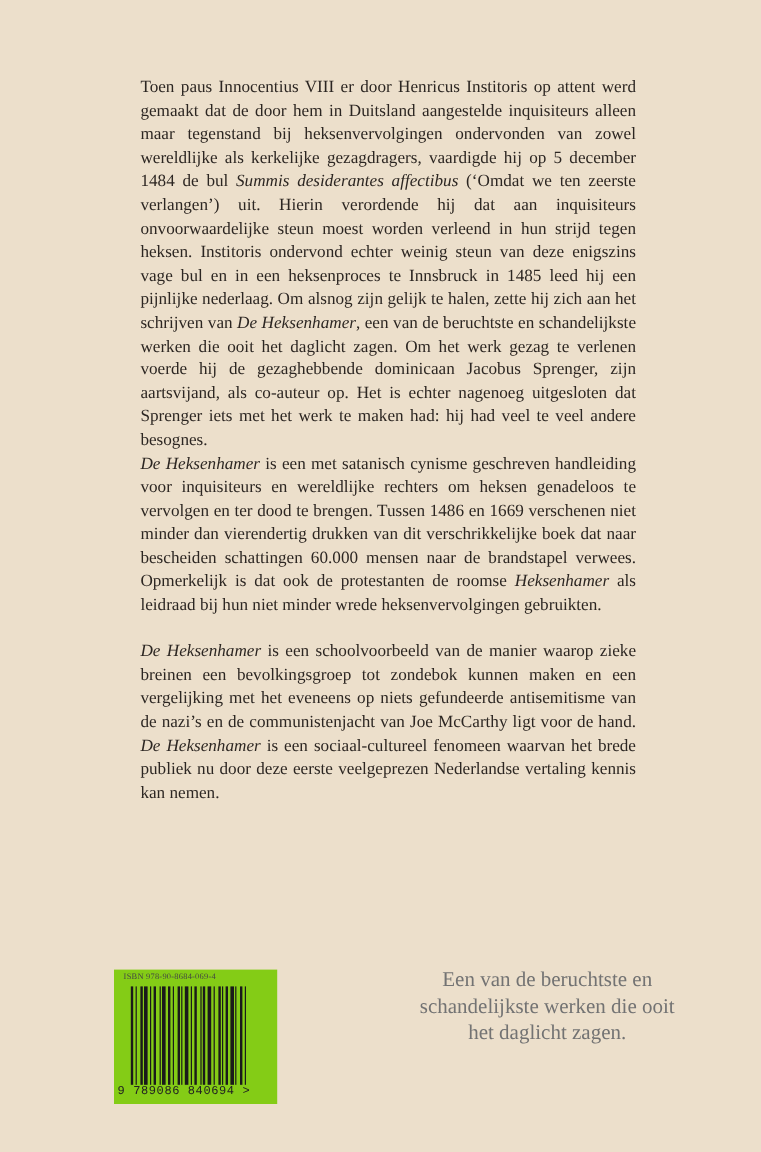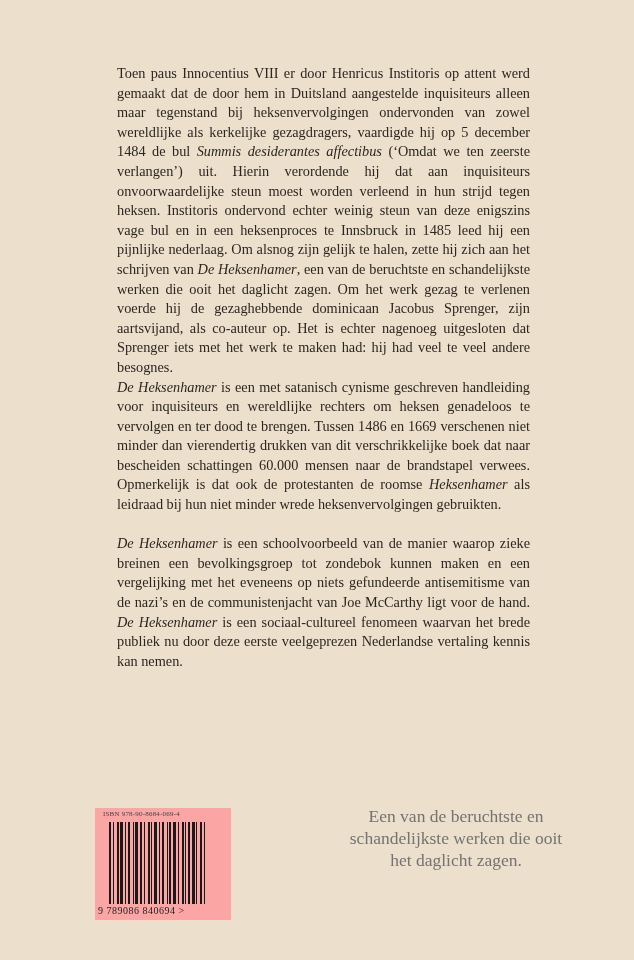--- a/index.html
+++ b/index.html
@@ -22,36 +22,36 @@
   }
   .text-block p { margin: 0; }
   .gap { height: 19.6px; }
   em { }
   .barcode-box {
     position: absolute;
     left: 95px;
     top: 808px;
     width: 136px;
     height: 112px;
-    background: #fca5a5;
+    background: #84cc16;
   }
   .isbn-label {
     position: absolute; left: 8px; top: 2px;
     font-size: 7px; color: #444; letter-spacing: 0.2px;
     white-space: nowrap;
   }
   .bars {
     position: absolute; left: 14px; top: 14px;
     width: 110px; height: 82px;
     display: flex; align-items: stretch;
   }
   .bars span { display: block; background: #1a1a1a; }
   .barcode-number {
     position: absolute; left: 3px; top: 97px;
-    font-family: Liberation Serif, serif;
+    font-family: Liberation Mono, monospace;
     font-size: 10px; color: #222; letter-spacing: 0.5px;
     white-space: nowrap;
   }
   .tagline {
     position: absolute;
     left: 340px;
     top: 805px;
     width: 232px;
     font-size: 17.5px;
     line-height: 22px;

